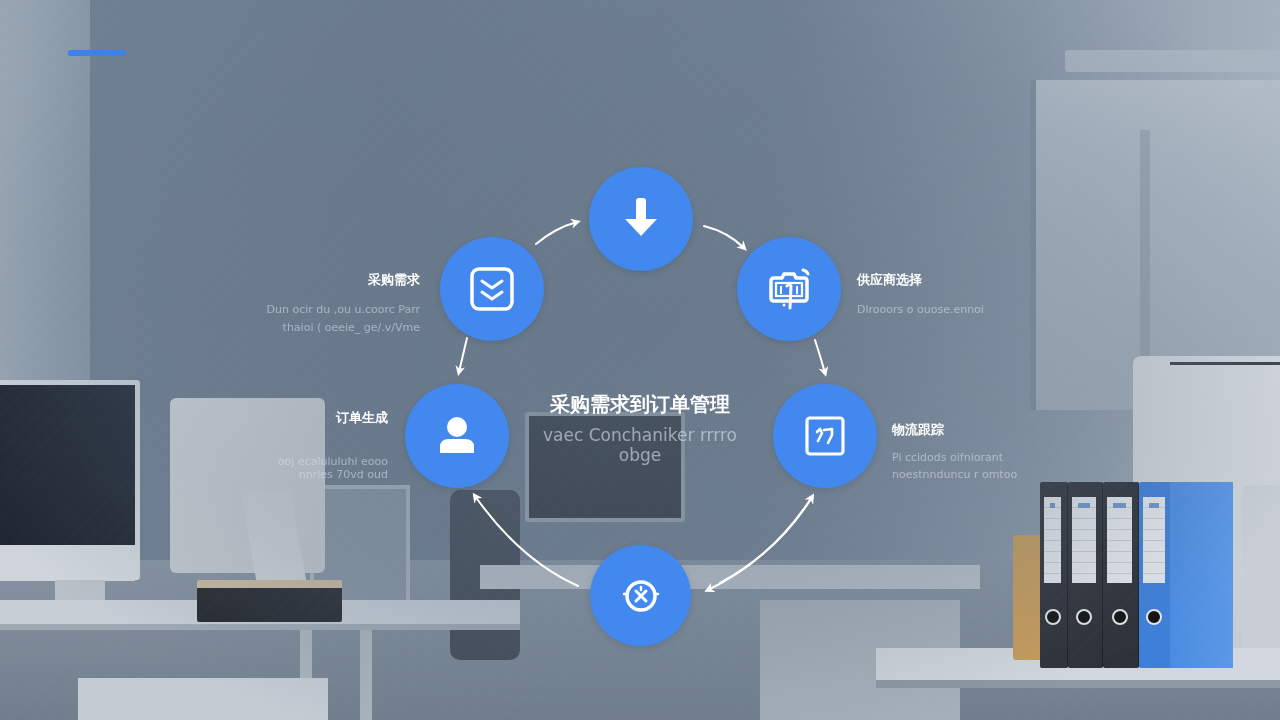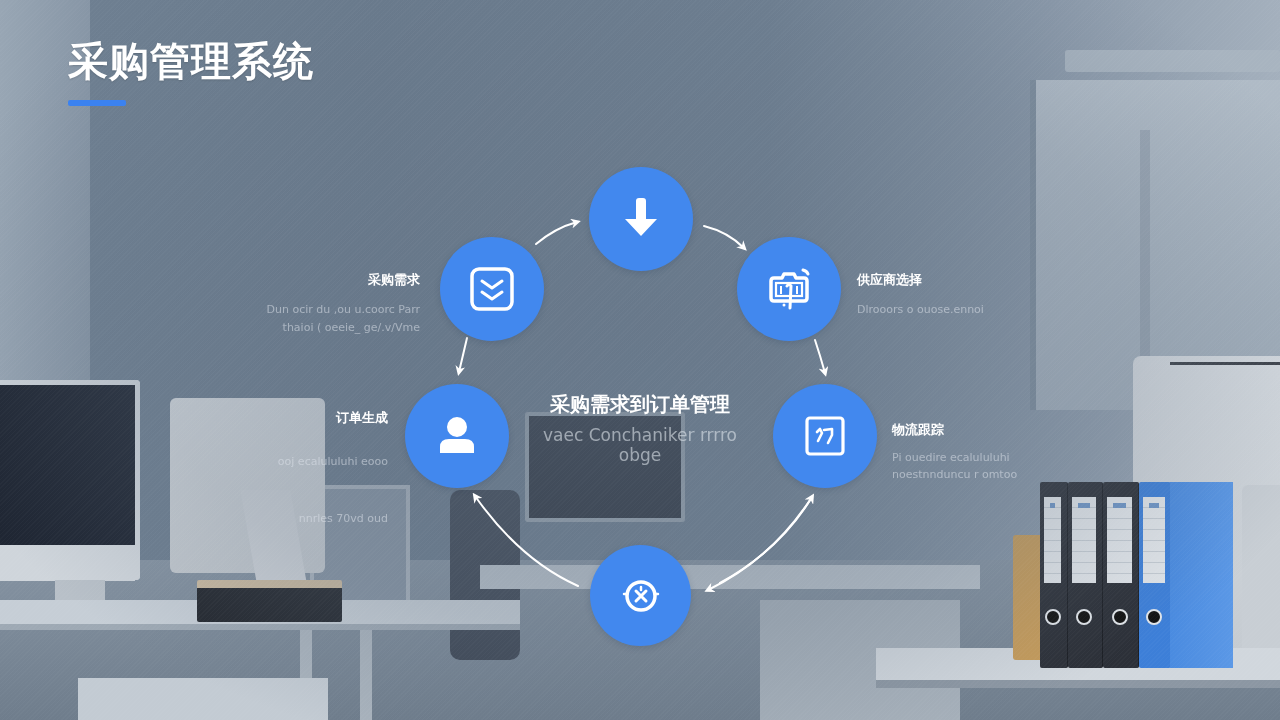--- a/index.html
+++ b/index.html
@@ -223,21 +223,20 @@
   <div class="binder blue" style="left:1139px;width:32px;">
       <div class="label-card"></div>
       <div class="ring"></div>
     </div>
   <div class="binder-blue-side"></div>
   <div class="bg-overlay"></div>
   <div class="bg-texture"></div>
 </div>
 
 <div class="header">
-  <div class="title">采购管理系统</div>
   <div class="title-accent"></div>
 </div>
 
 <svg class="arrows" viewBox="0 0 1280 720">
   <defs>
     <marker id="ah" markerWidth="10" markerHeight="10" refX="6" refY="5" orient="auto" markerUnits="userSpaceOnUse">
       <path d="M0,0 L10,5 L0,10 L3,5 Z" fill="#ffffff"></path>
     </marker>
   </defs>
   <g fill="none" stroke="#ffffff" stroke-width="2" stroke-linecap="round">
@@ -288,31 +287,31 @@
 <div class="step-desc" style="left:857px;top:299px;">Dlrooors o ouose.ennoi</div>
 
 <div class="node" style="left:405px;top:384px;">
   <svg width="50" height="50" viewBox="0 0 50 50">
     <circle cx="25" cy="16" r="10" fill="#ffffff"></circle>
     <path d="M8,42 L8,36 Q8,28 17,28 L33,28 Q42,28 42,36 L42,42 Z" fill="#ffffff"></path>
   </svg>
 </div>
 <div class="step-label right-align" style="right:892px;top:406px;">订单生成</div>
 <div class="step-desc right-align" style="right:892px;top:451px;">ooj ecalululuhi eooo</div>
-<div class="step-desc right-align" style="right:892px;top:464px;margin-top:44px;">nnrles 70vd oud</div>
+<div class="step-desc right-align" style="right:892px;top:464px;">nnrles 70vd oud</div>
 
 <div class="node" style="left:773px;top:384px;">
   <svg width="50" height="50" viewBox="0 0 50 50">
     <rect x="7" y="7" width="36" height="36" rx="3" fill="none" stroke="#ffffff" stroke-width="3.2"></rect>
     <path d="M17,21 L20,18 L22,22 L18,30" fill="none" stroke="#ffffff" stroke-width="2.6" stroke-linecap="round" stroke-linejoin="round"></path>
     <path d="M24,19 L32,18 L32,24 L28,32" fill="none" stroke="#ffffff" stroke-width="2.6" stroke-linecap="round" stroke-linejoin="round"></path>
   </svg>
 </div>
 <div class="step-label" style="left:892px;top:418px;">物流跟踪</div>
-<div class="step-desc" style="left:892px;top:447px;">Pi ouedire ecalululuhi</div>
+<div class="step-desc" style="left:892px;top:447px;">Pi ccidods oifniorant</div>
 <div class="step-desc" style="left:892px;top:464px;">noestnnduncu r omtoo</div>
 
 <div class="node" style="left:590px;top:545px;width:101px;height:101px;">
   <svg width="54" height="54" viewBox="0 0 54 54">
     <circle cx="27" cy="27" r="14" fill="none" stroke="#ffffff" stroke-width="3.5"></circle>
     <path d="M22,22 L32,32 M32,22 L22,32" stroke="#ffffff" stroke-width="3" stroke-linecap="round"></path>
     <path d="M27,18 L27,21" stroke="#ffffff" stroke-width="2.5" stroke-linecap="round"></path>
     <path d="M10,25 L13,25 M41,25 L44,25" stroke="#ffffff" stroke-width="2.5" stroke-linecap="round"></path>
   </svg>
 </div>

